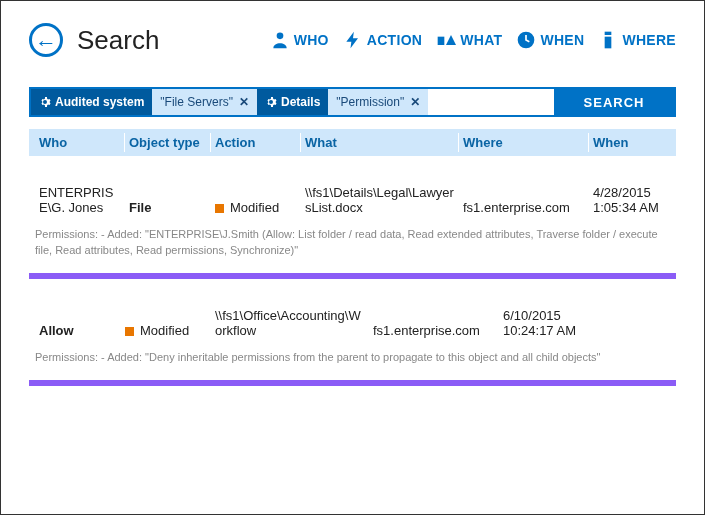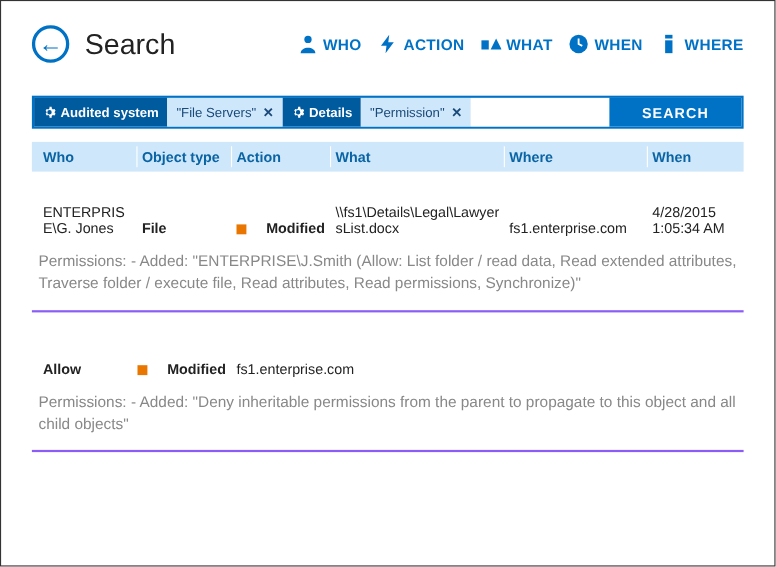--- a/index.html
+++ b/index.html
@@ -94,27 +94,27 @@
   
   .row {
     display: flex;
     padding: 12px 6px 6px 6px;
     font-size: 13px;
     color: #222;
     align-items: flex-end;
   }
   .row > div { padding: 0 4px; overflow-wrap: break-word; }
   .bold { font-weight: 700; margin-top: 32px; }
-  .action-cell { display:flex; align-items:flex-start; gap:18px; font-weight:700;}
+  .action-cell { display:flex; align-items:flex-start; gap:6px; font-weight:400;}
   .sq { width:9px; height:9px; background:#e87600; margin-top:4px; flex-shrink:0;}
   .detail {
     color: #888;
-    font-size: 14px;
+    font-size: 11px;
     padding: 6px 6px 14px 6px;
-    border-bottom: 2px solid #8b5cf6;
+    border-bottom: 6px solid #8b5cf6;
     line-height: 1.45;
   }
 </style>
 </head>
 <body>
 
 <div class="header">
   <div class="back-circle">
     <span class="back-arrow">←</span>
   </div>
@@ -206,15 +206,20 @@
   </div>
 </div>
 <div class="detail">Permissions: - Added: "ENTERPRISE\J.Smith (Allow: List folder / read data, Read extended attributes, Traverse folder / execute file, Read attributes, Read permissions, Synchronize)"</div>
 
 <div class="row">
   <div class="col-type bold">Allow</div>
   <div class="col-action action-cell">
     <div class="sq"></div>
     <span>Modified</span>
   </div>
+  <div class="col-what">\\fs1\Office\Accounting\Workflow</div>
   <div class="col-where">fs1.enterprise.com</div>
+  <div class="col-when">
+    <div>6/10/2015</div>
+    <div>10:24:17 AM</div>
+  </div>
 </div>
 <div class="detail">Permissions: - Added: "Deny inheritable permissions from the parent to propagate to this object and all child objects"</div>
 
 </body></html>

